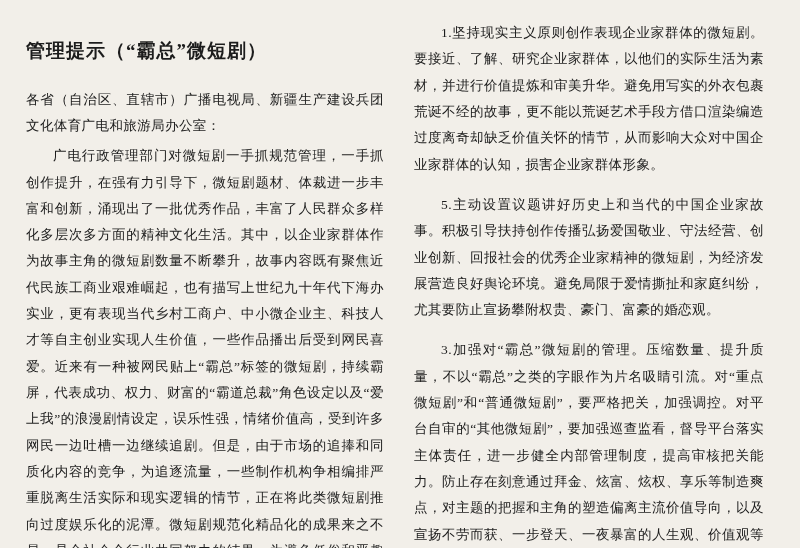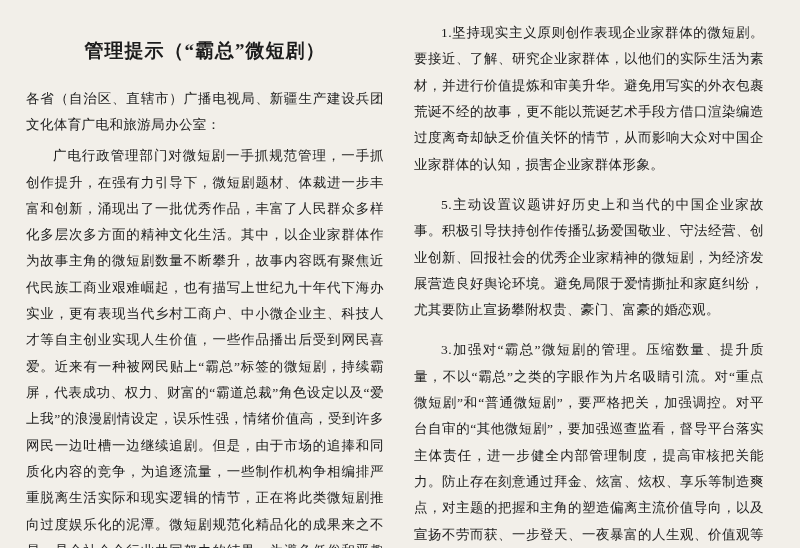--- a/index.html
+++ b/index.html
@@ -36,33 +36,32 @@
   }
   .col-left {
     padding-top: 2px;
   }
   .col-right {
     padding-top: 2px;
   }
   .doc-title {
     font-size: 19px;
     font-weight: bold;
-    text-align: center;
+    text-align: left;
     letter-spacing: 1px;
     margin: 18px 0 22px 0;
     line-height: 1.4;
   }
   .addressee {
     font-size: 13.5px;
     line-height: 1.95;
     letter-spacing: 0.4px;
     text-align: justify;
     text-align-last: left;
     margin-bottom: 4px;
-    font-family: Liberation Mono, monospace;
   }
   .para {
     font-size: 13.5px;
     line-height: 1.95;
     letter-spacing: 0.4px;
     text-align: justify;
     text-align-last: left;
     text-indent: 2em;
     margin: 0 0 2px 0;
   }

